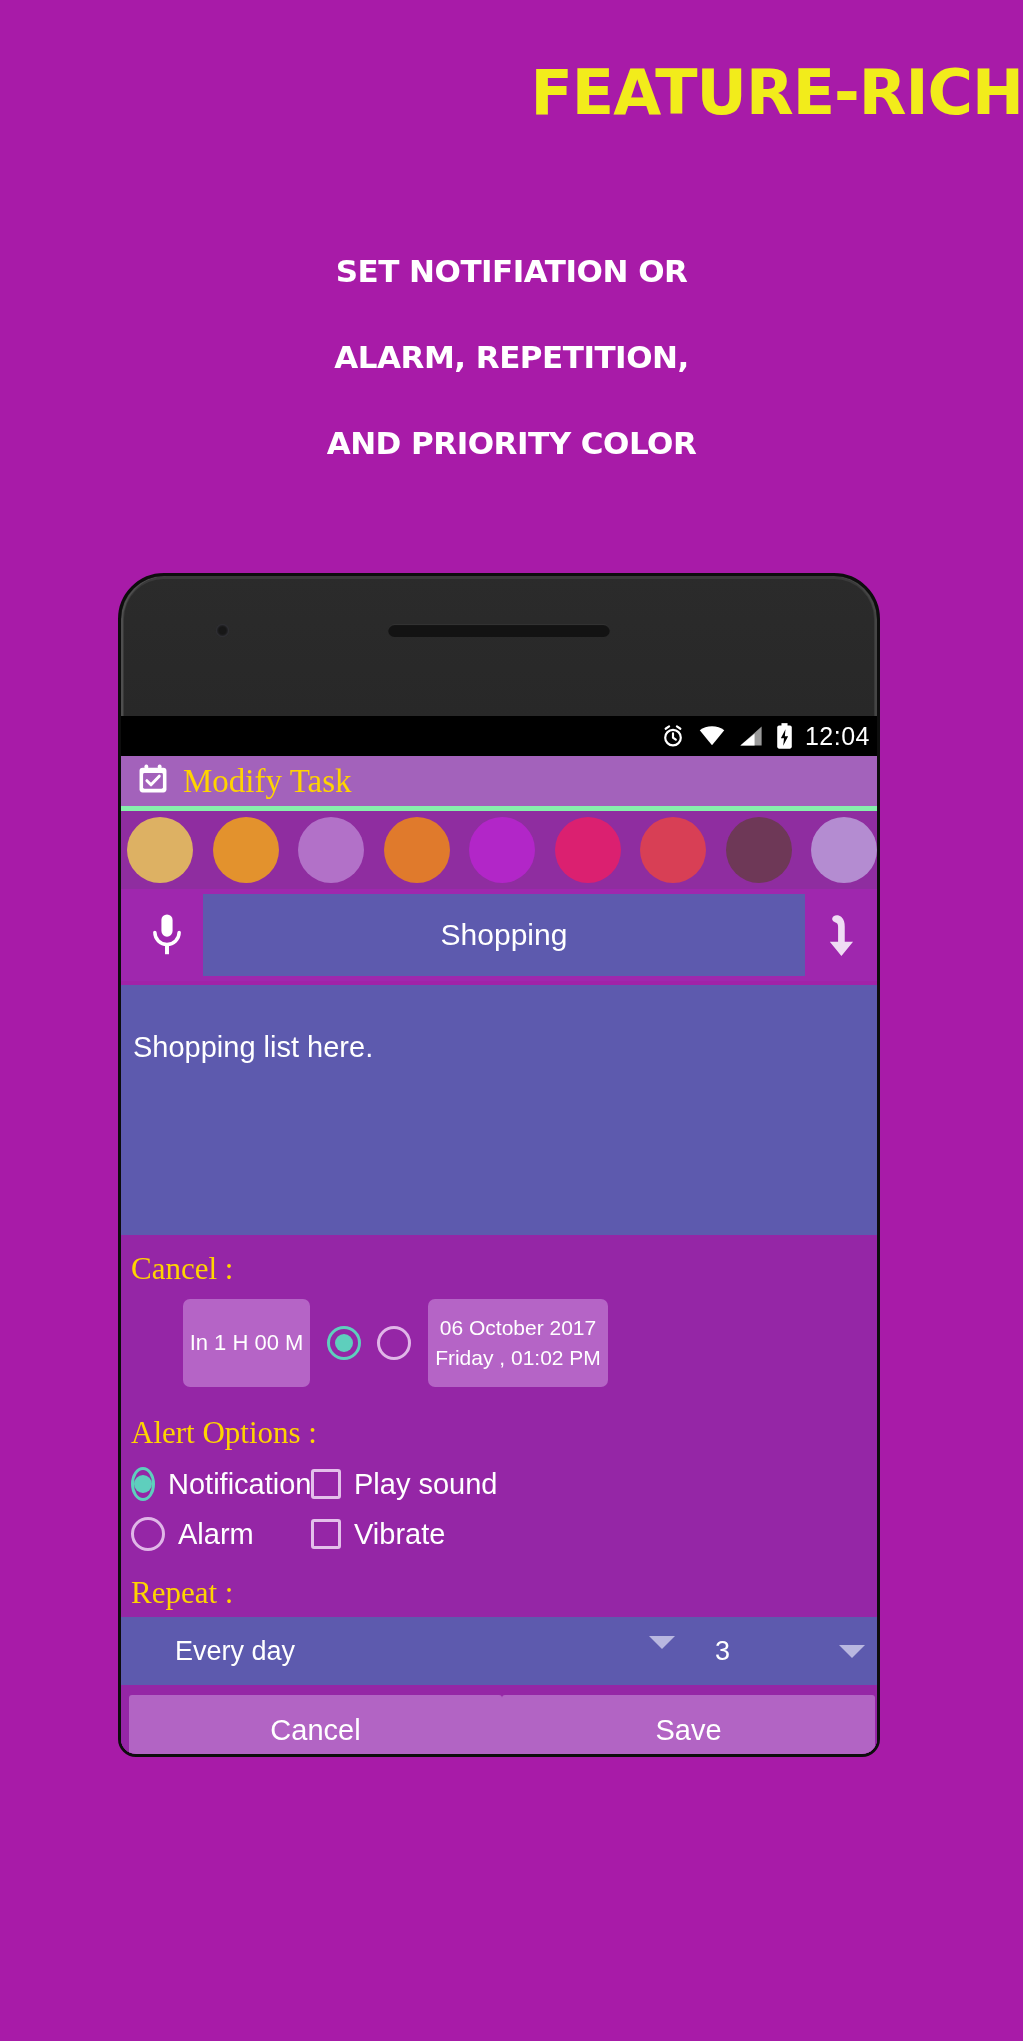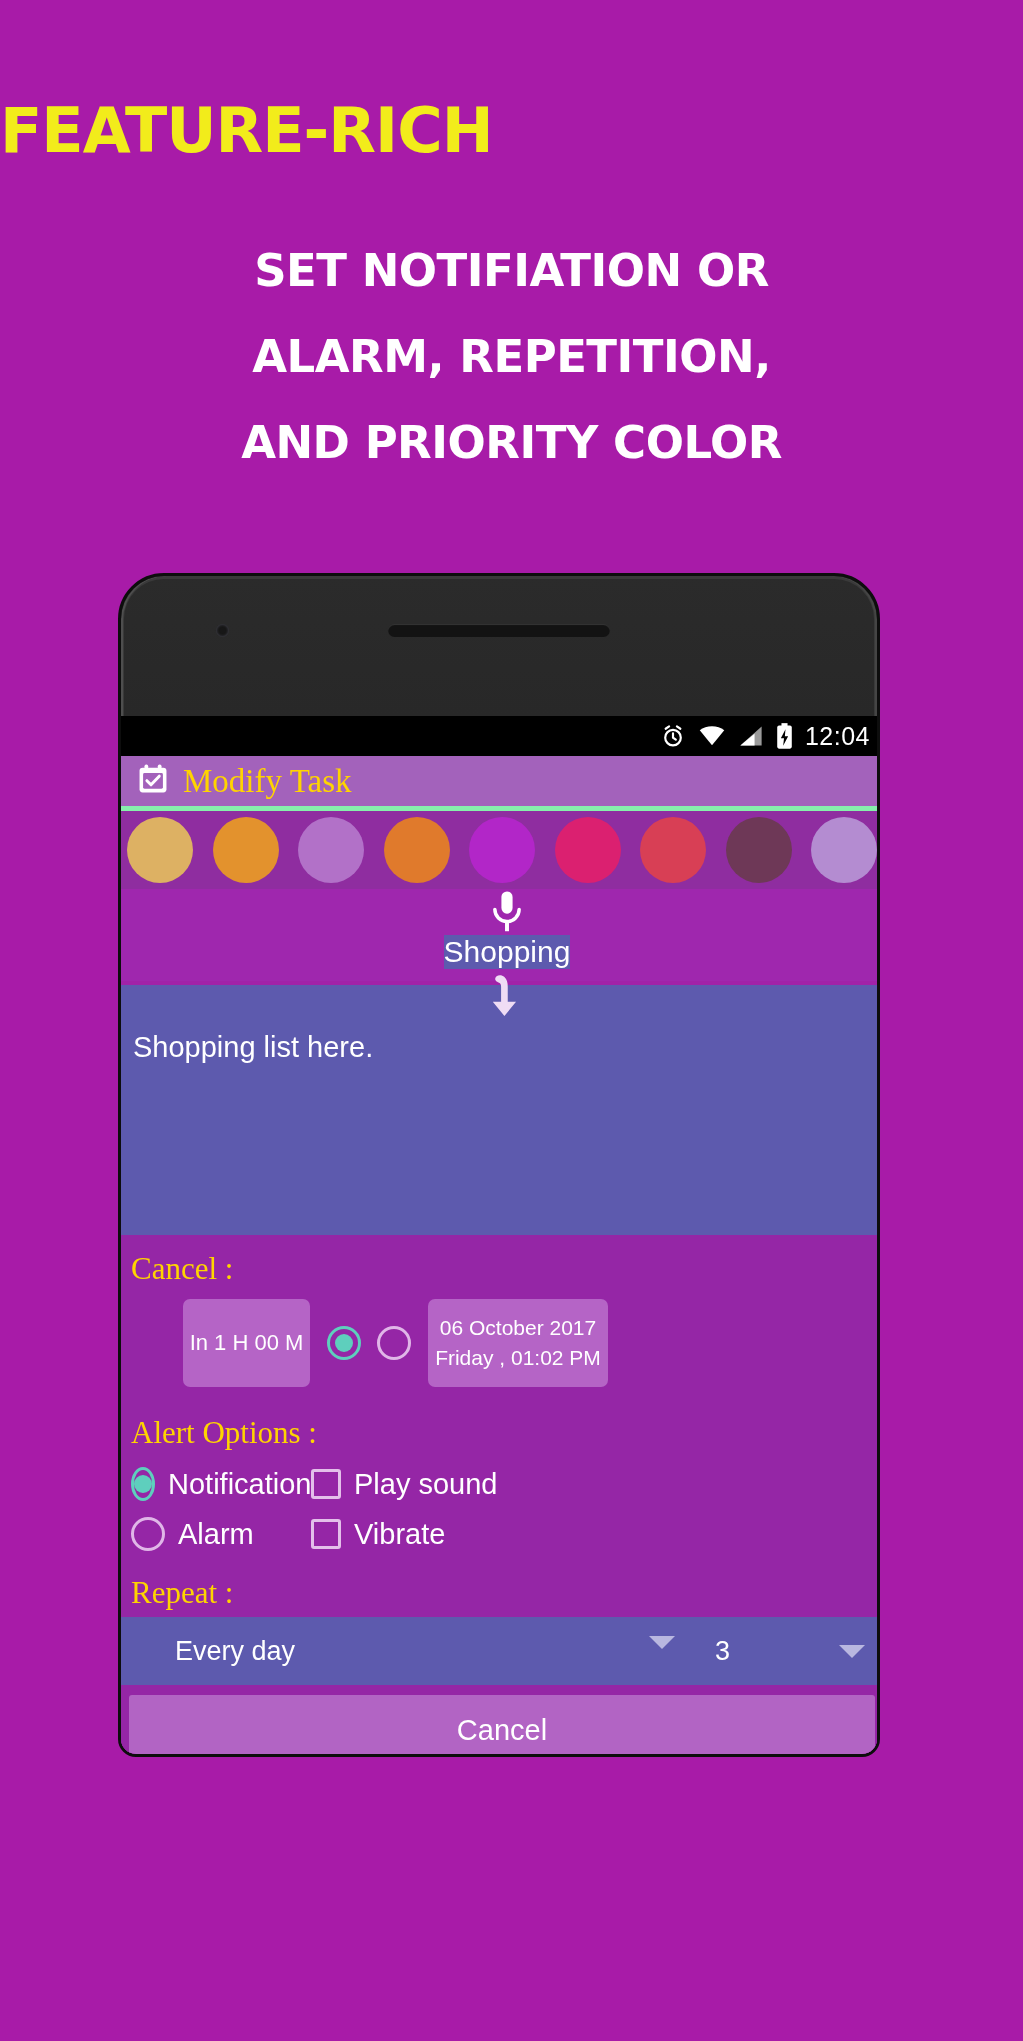--- a/index.html
+++ b/index.html
@@ -7,36 +7,35 @@
     width: 1023px; height: 2041px;
     background: #a81ba8;
     font-family: "Liberation Sans", sans-serif;
     overflow: hidden;
   }
   .page { position: relative; width: 1023px; height: 2041px; background: #a81ba8; }
 
   
   .promo-title {
     position: absolute; top: 62px; left: 0; width: 1023px;
-    text-align: left;
+    text-align: right;
     color: #f2ec1b;
     font-family: "DejaVu Sans", sans-serif;
     font-weight: bold;
     font-size: 62px;
     letter-spacing: -1px;
     line-height: 1;
-    margin-top: 38px;
   }
   .promo-sub {
     position: absolute; top: 228px; left: 0; width: 1023px;
     text-align: center;
     color: #ffffff;
     font-family: "DejaVu Sans", sans-serif;
     font-weight: bold;
-    font-size: 45px;
+    font-size: 31px;
     line-height: 86px;
     letter-spacing: -0.5px;
   }
   .promo-sub div { white-space: nowrap; }
 
   
   .phone {
     position: absolute; left: 118px; top: 573px;
     width: 762px; height: 1184px;
     background: linear-gradient(180deg,#2b2b2b 0%, #1d1d1d 55%, #141414 100%);
@@ -102,21 +101,20 @@
     height: 78px; background: #8f2da0;
     display: flex; align-items: center; justify-content: space-between;
     padding: 0 6px;
   }
   .swatch { width: 66px; height: 66px; border-radius: 50%; }
 
   
   .title-row {
     height: 92px; background: #9f27ae; display: flex; align-items: center;
     padding: 0 0 0 10px;
-    flex-direction: column;
   }
   .mic-btn { width: 72px; display: flex; align-items: center; justify-content: center; }
   .title-field {
     flex: 1; height: 82px; background: #5d5aae; color: #fff;
     display: flex; align-items: center; justify-content: center;
     font-size: 30px;
   }
   .arrow-btn { width: 78px; display: flex; align-items: center; justify-content: center; }
 
   
@@ -310,18 +308,19 @@
             <span class="caret"></span>
           </div>
           <div class="rep-num">
             <span>3</span>
             <span class="caret"></span>
           </div>
         </div>
 
         <div class="btn-row">
           <div class="btn">Cancel</div>
+          <div class="btn">Save</div>
         </div>
 
       </div>
     </div>
   </div>
 </div>
 
 </body></html>

